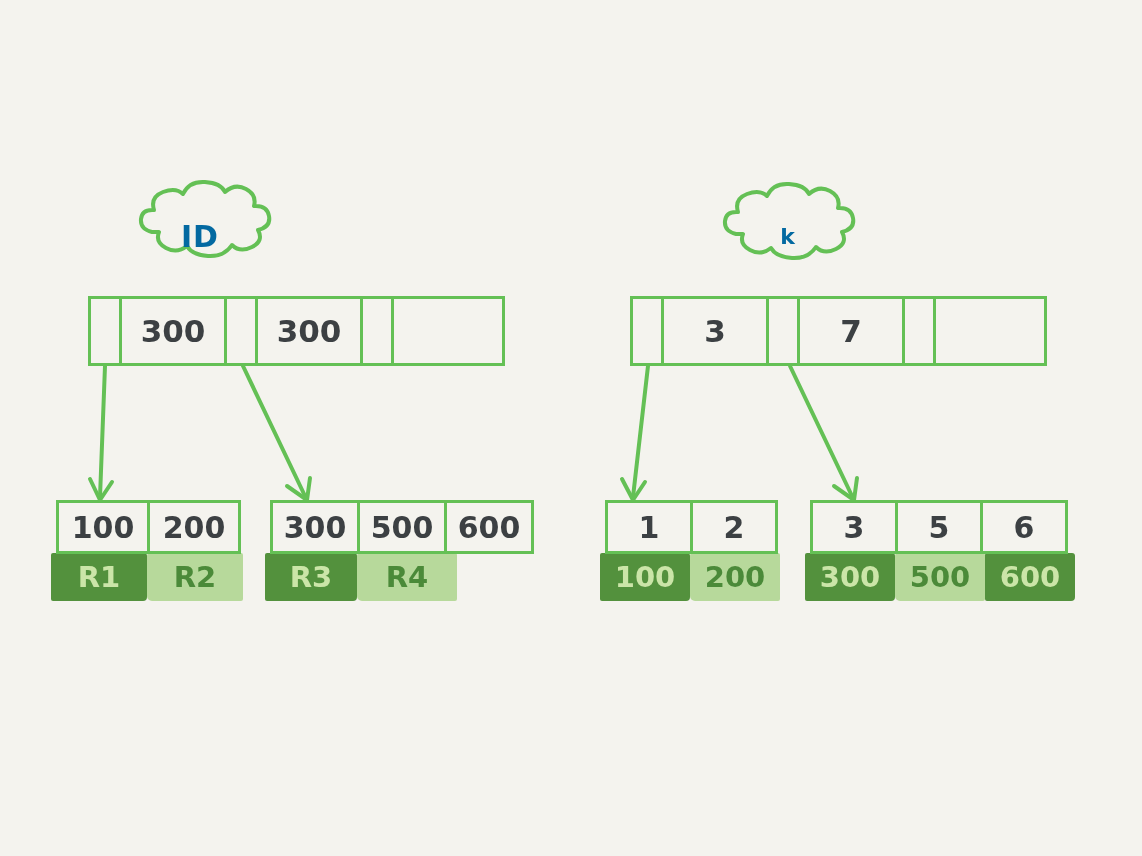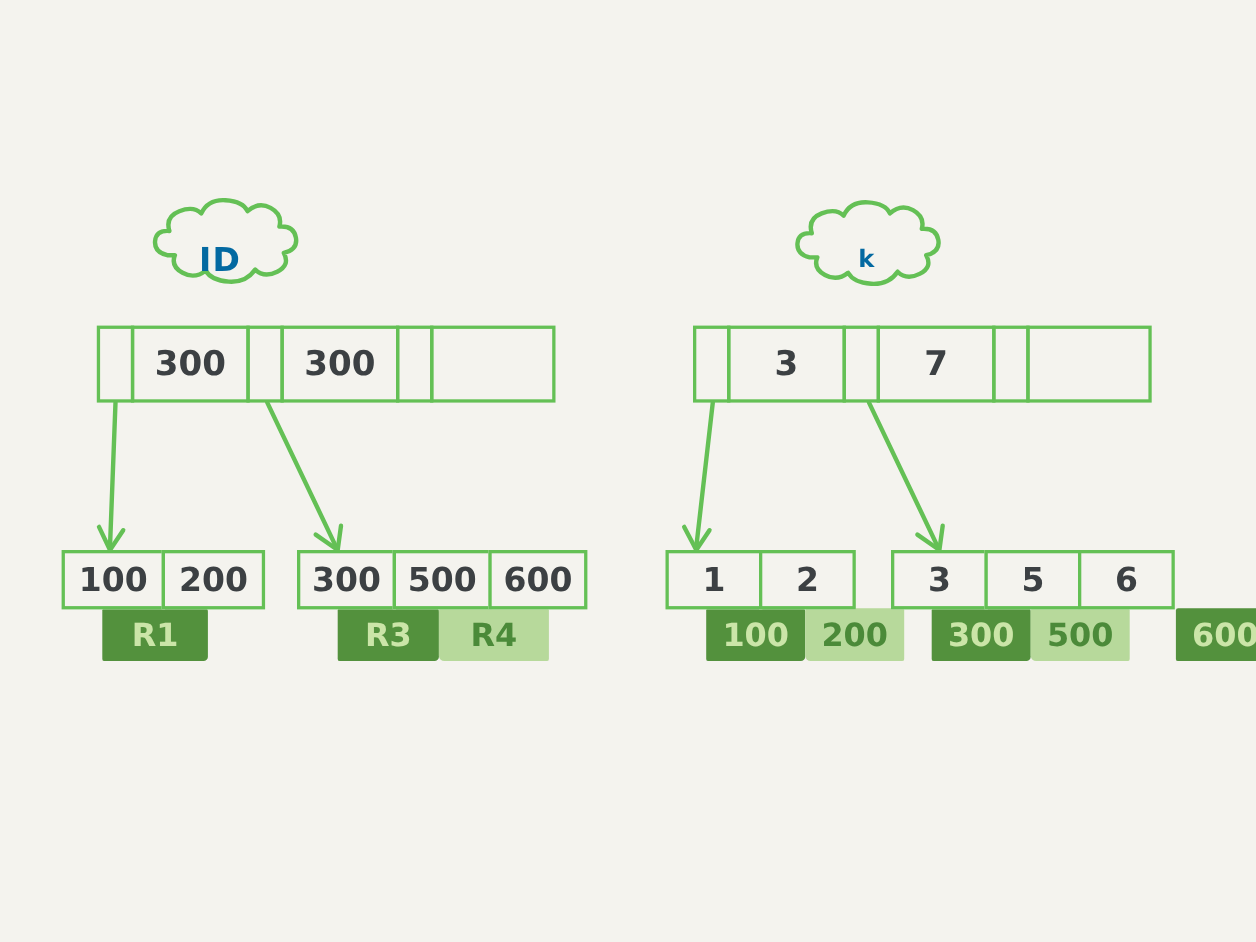--- a/index.html
+++ b/index.html
@@ -115,21 +115,20 @@
     justify-content: center;
     font-family: "DejaVu Sans", sans-serif;
     font-size: 29px;
     font-weight: 600;
     box-sizing: border-box;
   }
   .lval.dark {
     background: #53913d;
     color: #cbe5a8;
     border-radius: 2px 3px 4px 2px;
-    margin-left: 42px;
   }
   .lval.light {
     background: #b7d99b;
     color: #4b8a39;
     border-radius: 3px 2px 2px 5px;
   }
 </style>
 </head>
 <body>
 
@@ -183,20 +182,21 @@
     <div class="icell tail"></div>
   </div>
 
   <div class="leaf" style="left:56px; top:500px;">
     <div class="leaf-keys">
       <div class="lkey" style="width:94px;">100</div>
       <div class="lkey" style="width:94px;">200</div>
     </div>
     <div class="leaf-vals">
       <div class="lval dark" style="width:96px;">R1</div>
+      <div class="lval light" style="width:96px;">R2</div>
     </div>
   </div>
 
   <div class="leaf" style="left:270px; top:500px;">
     <div class="leaf-keys">
       <div class="lkey" style="width:90px;">300</div>
       <div class="lkey" style="width:90px;">500</div>
       <div class="lkey" style="width:90px;">600</div>
     </div>
     <div class="leaf-vals">

